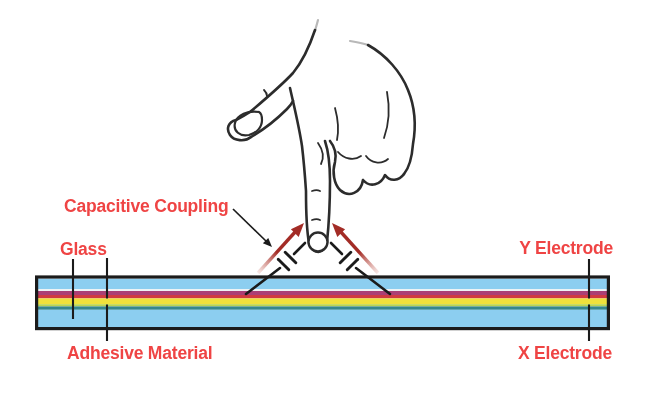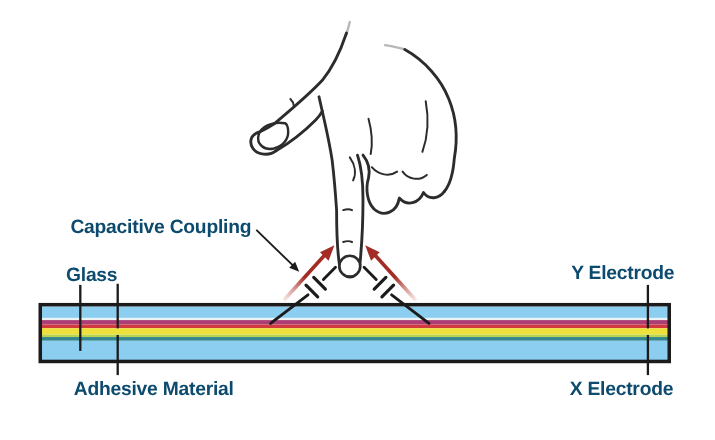--- a/index.html
+++ b/index.html
@@ -9,21 +9,21 @@
     background:#ffffff;
     overflow:hidden;
     font-family:"Liberation Sans", sans-serif;
   }
   #stage svg{position:absolute;left:0;top:0;}
   .label{
     position:absolute;
     font-weight:700;
     font-size:17.5px;
     line-height:19px;
-    color:#0c4a6e;
+    color:#ef4444;
     letter-spacing:-0.2px;
     white-space:nowrap;
   }
   #lbl-cc   {left:64px;  top:197px;}
   #lbl-glass{left:60px;  top:240px;}
   #lbl-y    {right:37px; top:239px;}
   #lbl-adh  {left:67px;  top:344px;}
   #lbl-x    {right:38px; top:344px;}
 </style>
 </head>

